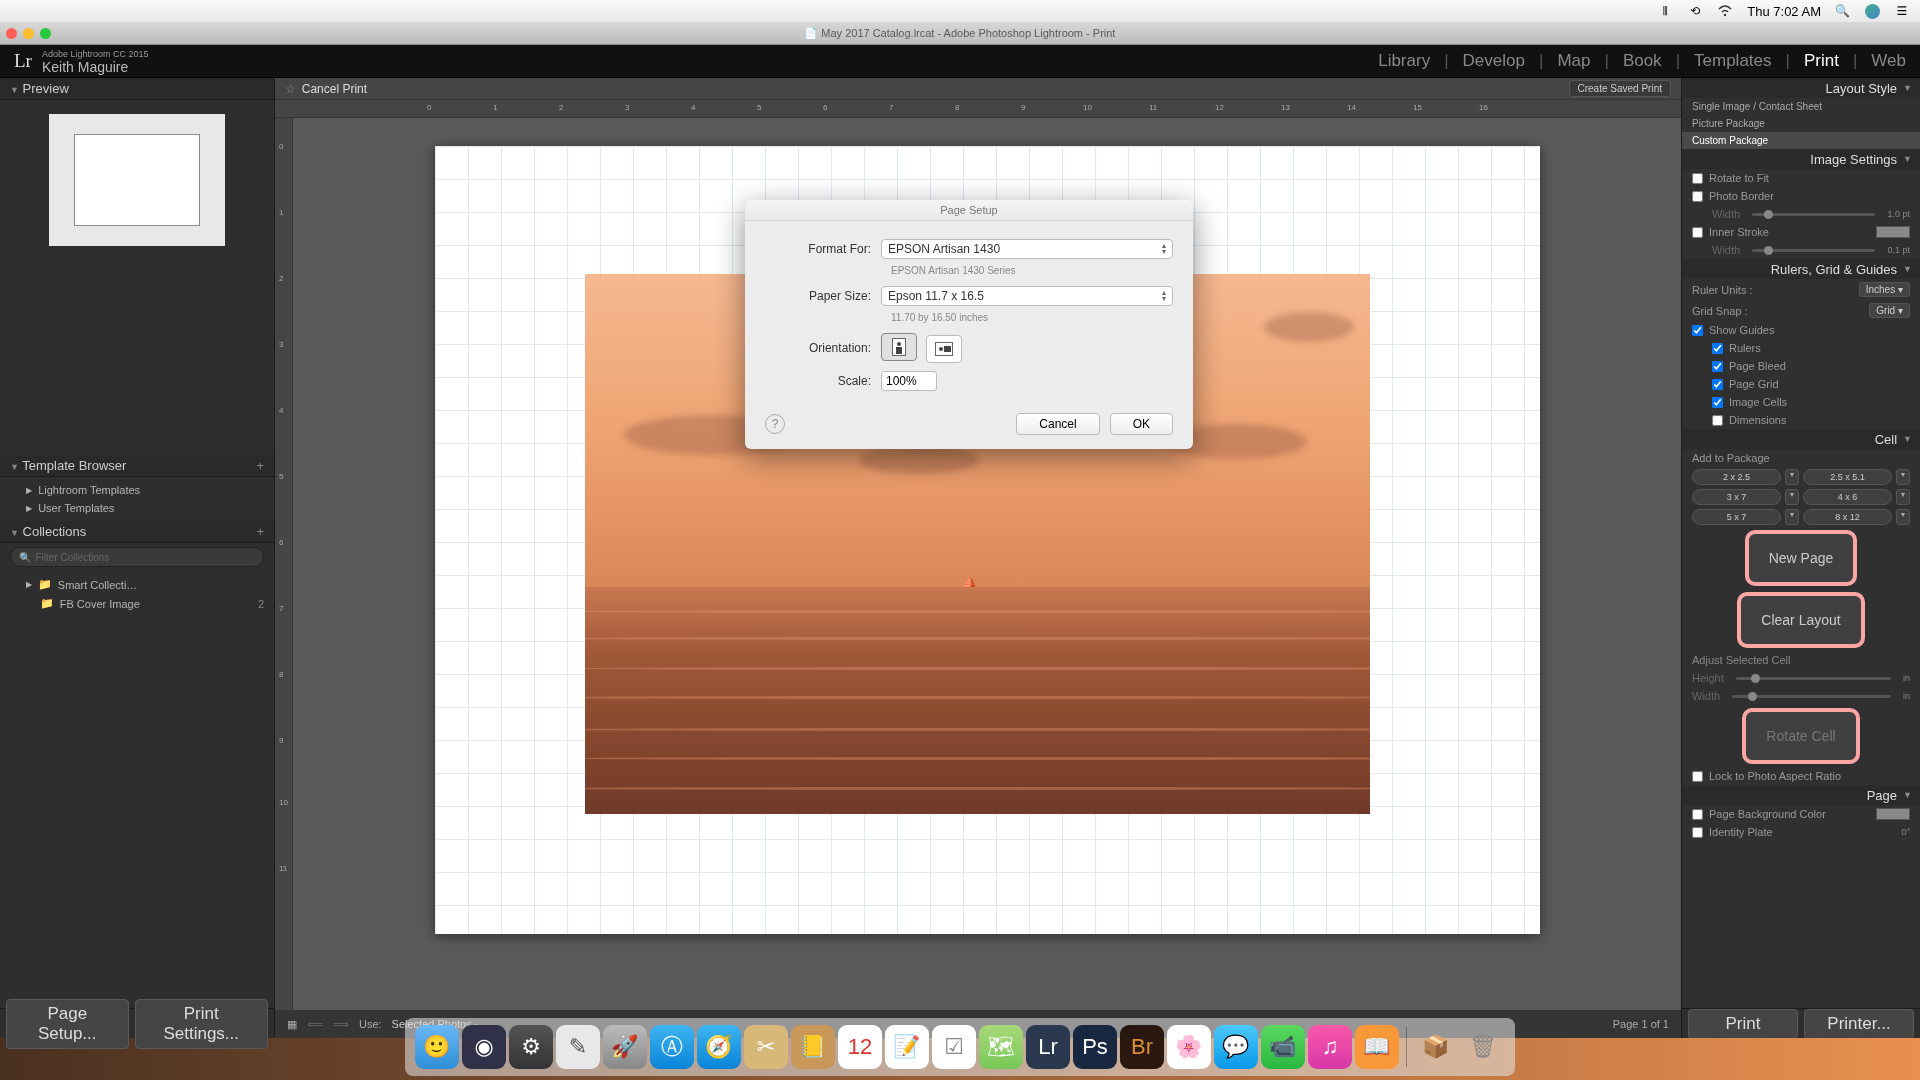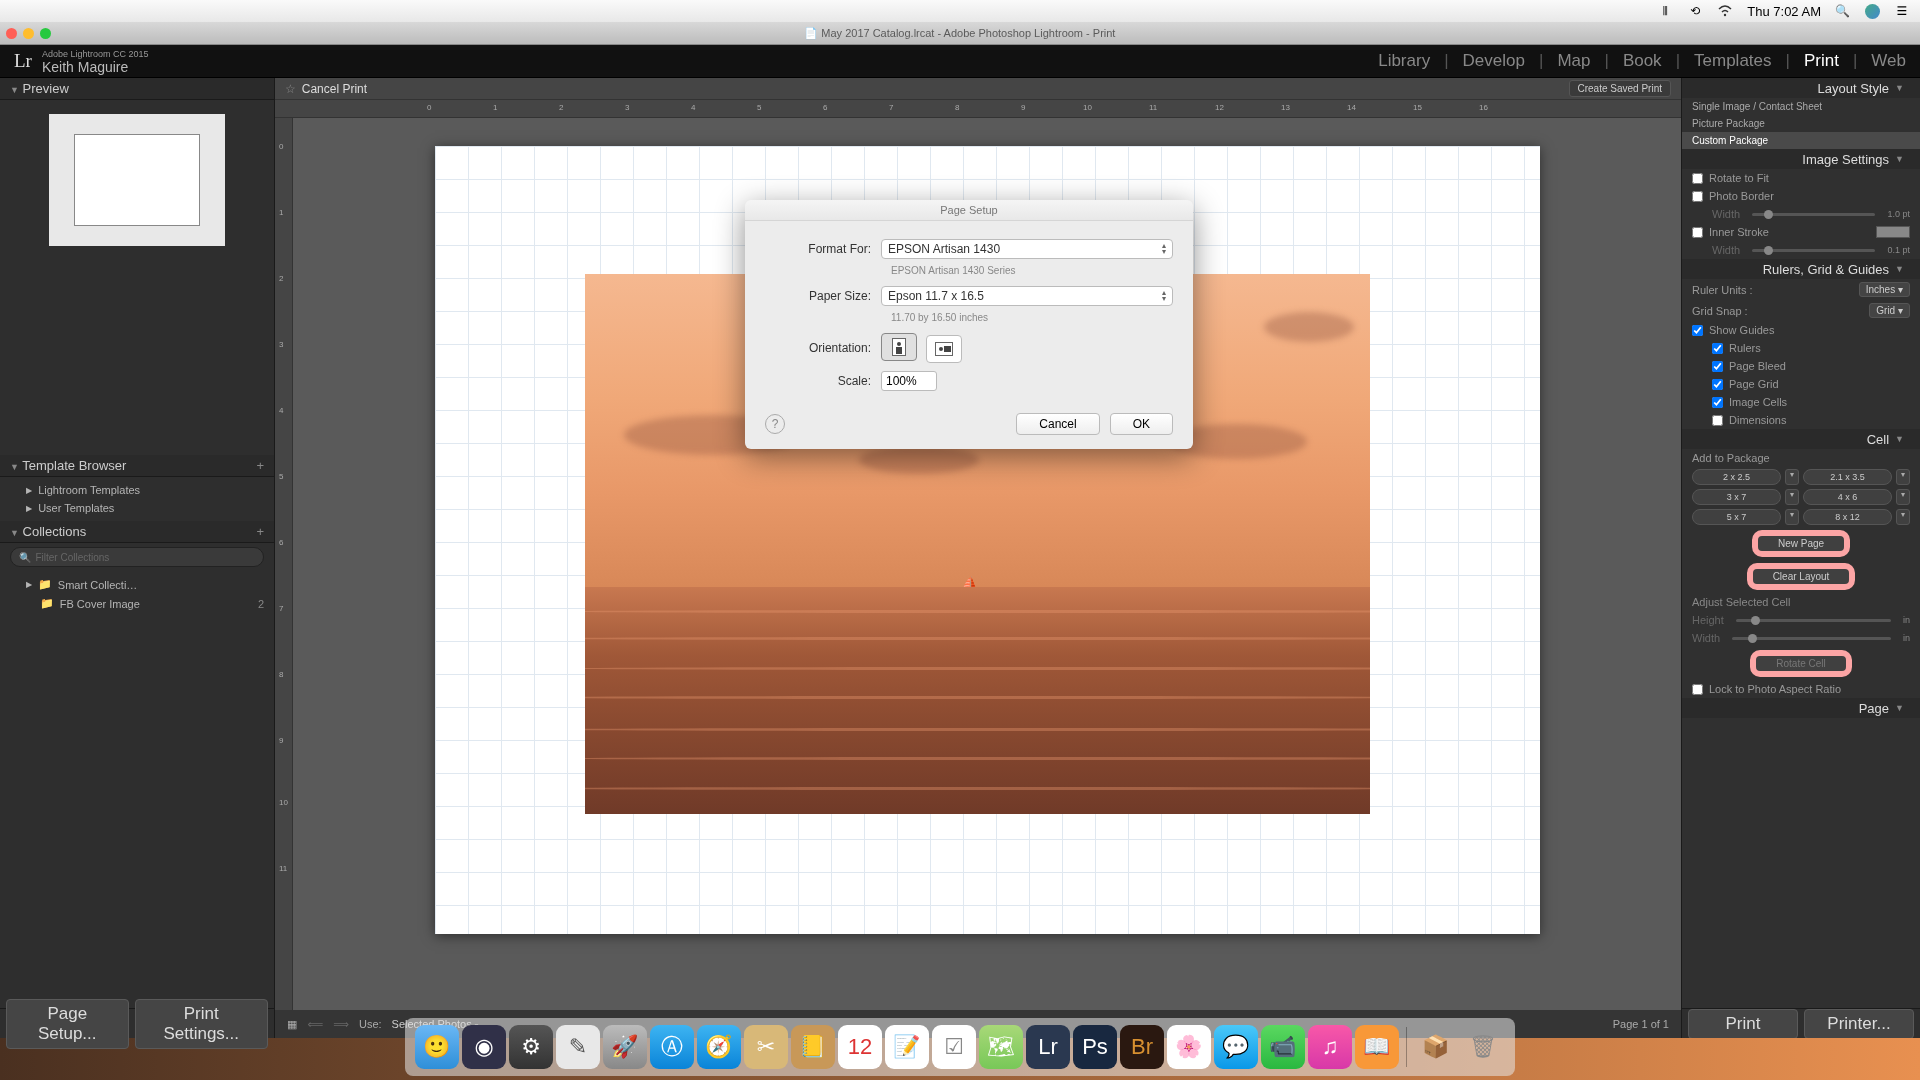--- a/index.html
+++ b/index.html
@@ -73,34 +73,34 @@
 
 .canvas-footer { height: 28px; background: #353535; display: flex; align-items: center; padding: 0 12px; font-size: 11px; color: #aaa; gap: 10px; }
 .canvas-footer .right { margin-left: auto; }
 
 
 .bottom-bar { height: 30px; background: #2e2e2e; display: flex; align-items: center; padding: 0 6px; gap: 6px; border-top: 1px solid #1a1a1a; }
 .bottom-bar button { background: #454545; border: 1px solid #5a5a5a; color: #ddd; font-size: 17px; padding: 4px 14px; border-radius: 4px; }
 
 
 .r-group { font-size: 11px; color: #ccc; }
-.r-group-hdr { height: 20px; background: #2a2a2a; display: flex; align-items: center; justify-content: flex-end; padding: 0 16px; gap: 6px; font-size: 13px; color: #ddd; }
+.r-group-hdr { height: 20px; background: #2a2a2a; display: flex; align-items: center; justify-content: flex-end; padding: 0 8px; gap: 6px; font-size: 13px; color: #ddd; }
 .r-list-item { padding: 3px 10px; color: #aaa; font-size: 10px; }
 .r-list-item.active { background: #4a4a4a; color: #fff; }
 .r-row { display: flex; align-items: center; padding: 3px 10px; gap: 6px; color: #999; }
 .r-row input[type=checkbox] { width: 11px; height: 11px; }
 .r-sub { padding-left: 30px; }
 .r-label-right { margin-left: auto; font-size: 9px; color: #888; }
 .r-slider { flex: 1; height: 3px; background: #555; border-radius: 2px; margin: 0 6px; position: relative; }
 .r-slider::after { content: ''; position: absolute; width: 9px; height: 9px; background: #888; border-radius: 50%; top: -3px; left: 10%; }
 .r-select { background: #444; border: 1px solid #555; color: #ccc; font-size: 10px; padding: 1px 6px; border-radius: 3px; margin-left: auto; }
 .cell-btn { background: #404040; border: 1px solid #555; color: #ccc; font-size: 9px; padding: 2px 0; border-radius: 10px; flex: 1; text-align: center; }
 .cell-dd { background: #404040; border: 1px solid #555; width: 14px; border-radius: 3px; font-size: 8px; color: #aaa; text-align: center; }
 .cell-row { display: flex; gap: 4px; padding: 2px 10px; }
-.wide-btn { background: #404040; border: 6px solid #fca5a5; color: #ccc; font-size: 10px; padding: 2px 20px; border-radius: 10px; }
+.wide-btn { background: #404040; border: 4px solid #fca5a5; color: #ccc; font-size: 14px; padding: 16px 20px; border-radius: 10px; }
 .swatch { width: 34px; height: 12px; background: #888; border: 1px solid #555; }
 
 
 .dialog { position: absolute; left: 745px; top: 200px; width: 448px; background: #ececec; border-radius: 6px; box-shadow: 0 8px 30px rgba(0,0,0,0.45); font-size: 12px; color: #333; }
 .dialog-title { text-align: center; padding: 4px 0; font-size: 11px; color: #777; border-bottom: 1px solid #d5d5d5; background: linear-gradient(#f5f5f5,#e8e8e8); border-radius: 6px 6px 0 0; }
 .dlg-body { padding: 18px 20px 14px; }
 .dlg-row { display: flex; align-items: center; margin-bottom: 6px; }
 .dlg-label { width: 116px; text-align: right; padding-right: 10px; }
 .dlg-sel { flex: 1; background: #fff; border: 1px solid #bbb; border-radius: 4px; padding: 2px 6px; display: flex; justify-content: space-between; align-items: center; font-size: 12px; }
 .dlg-sub { font-size: 10px; color: #888; margin-left: 126px; margin-bottom: 10px; }
@@ -378,21 +378,21 @@
         <span>Cell</span>
         <span class="tri" style="font-size:9px;color:#888">▼</span>
       </div>
     <div class="r-group">
       <div class="r-row">
           <span>Add to Package</span>
         </div>
       <div class="cell-row">
           <span class="cell-btn">2 x 2.5</span>
           <span class="cell-dd">▾</span>
-          <span class="cell-btn">2.1 x 3.5</span>
+          <span class="cell-btn">2.5 x 5.1</span>
           <span class="cell-dd">▾</span>
         </div>
       <div class="cell-row">
           <span class="cell-btn">3 x 7</span>
           <span class="cell-dd">▾</span>
           <span class="cell-btn">4 x 6</span>
           <span class="cell-dd">▾</span>
         </div>
       <div class="cell-row">
           <span class="cell-btn">5 x 7</span>
@@ -425,20 +425,32 @@
       <div class="r-row">
           <input type="checkbox" style="">
           <span>Lock to Photo Aspect Ratio</span>
         </div>
     </div>
 
     <div class="r-group-hdr">
         <span>Page</span>
         <span class="tri" style="font-size:9px;color:#888">▼</span>
       </div>
+    <div class="r-group">
+      <div class="r-row">
+          <input type="checkbox" style="">
+          <span>Page Background Color</span>
+          <span class="swatch" style="margin-left:auto"></span>
+        </div>
+      <div class="r-row">
+          <input type="checkbox" style="">
+          <span>Identity Plate</span>
+          <span class="r-label-right">0°</span>
+        </div>
+    </div>
 
     <div style="flex:1"></div>
     <div class="bottom-bar">
       <button style="flex:1">Print</button>
       <button style="flex:1">Printer...</button>
     </div>
   </div>
 </div>
 
 <div class="dialog">

